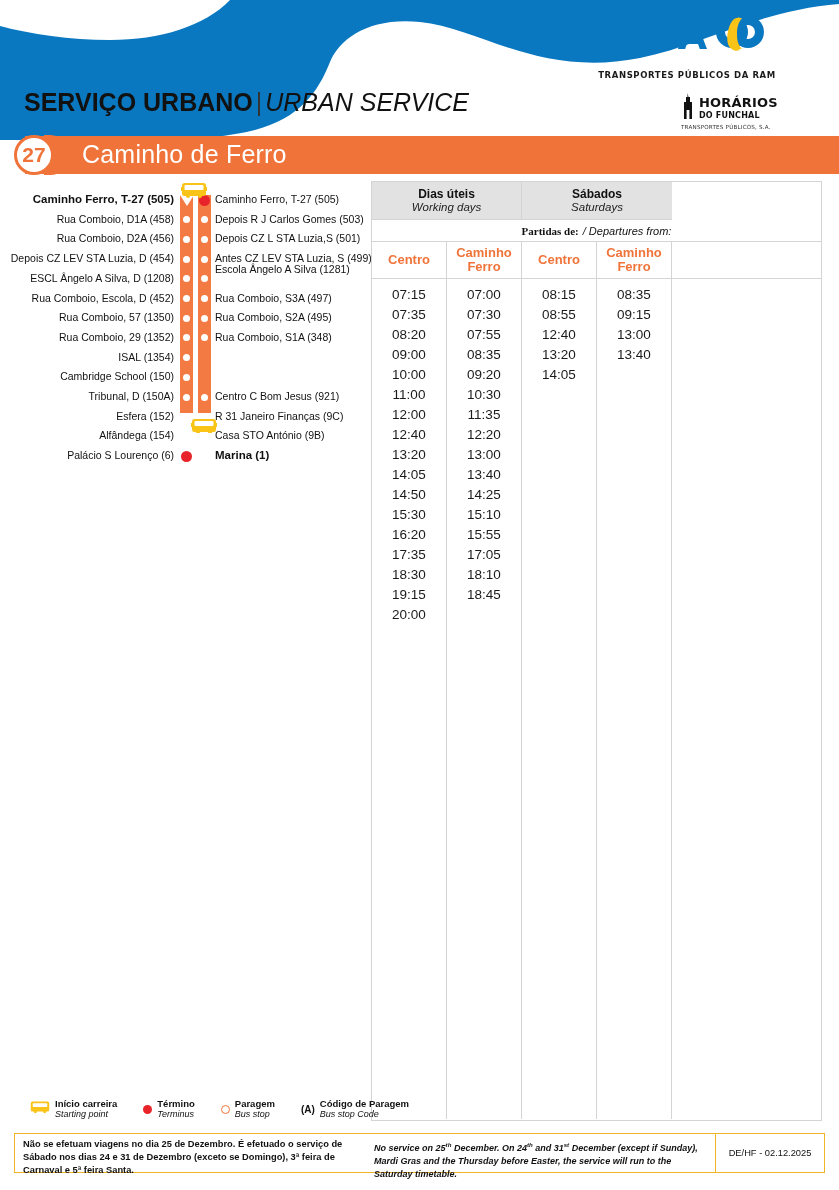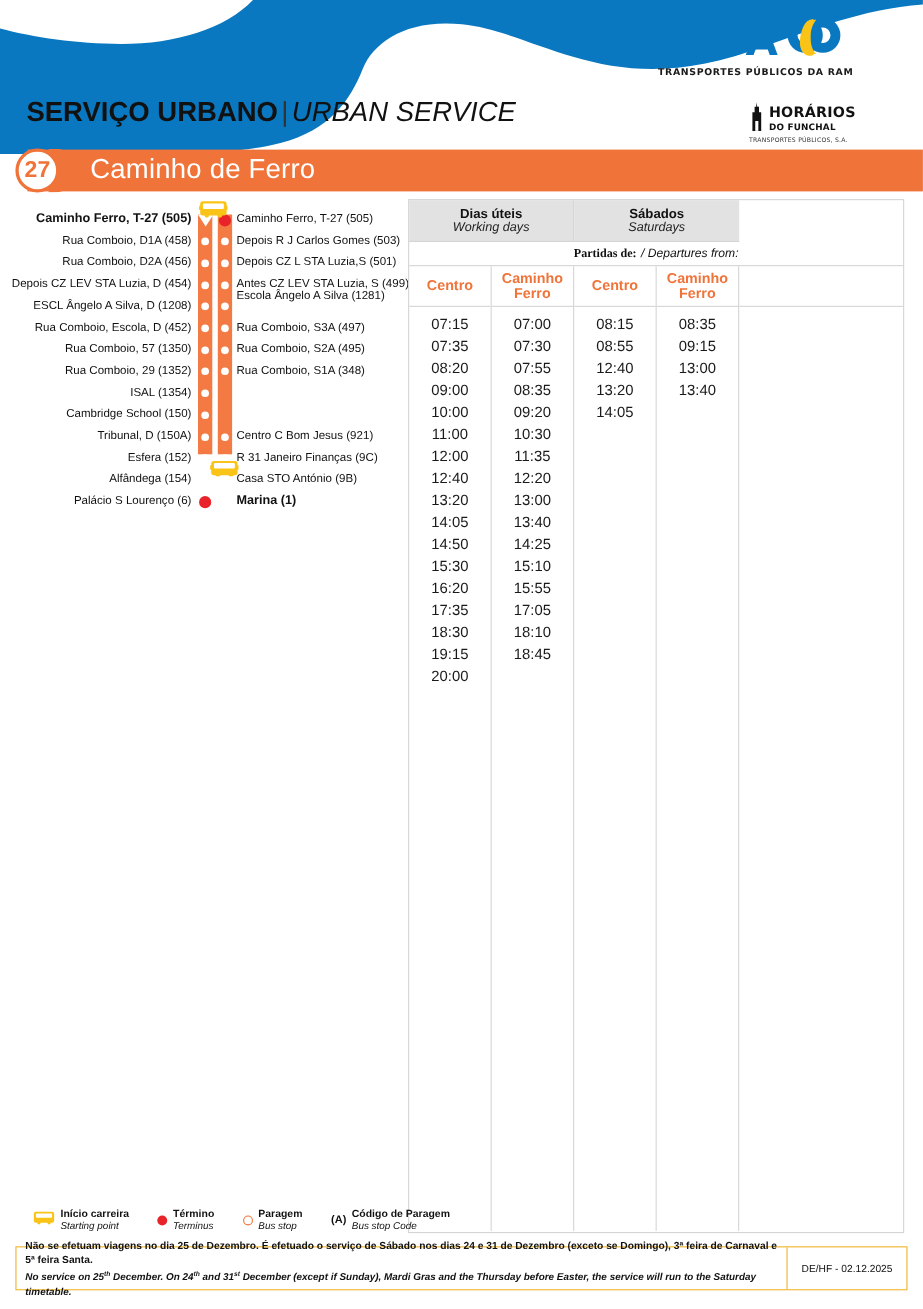--- a/index.html
+++ b/index.html
@@ -37,21 +37,21 @@
     line-height: 38px;
     display: inline-block;
   }
   .siga-mark { display: inline-block; vertical-align: -3px; margin-left: 6px; }
   .siga-sub {
     font-family: "DejaVu Sans", sans-serif;
     font-weight: bold;
     font-size: 8.5px;
     letter-spacing: 0.6px;
     color: #1a1a1a;
-    margin-top: 2px;
+    margin-top: 12px;
     text-align: center;
     width: 178px;
   }
 
   .horarios-logo {
     position: absolute;
     left: 681px; top: 93px;
     width: 110px; height: 34px;
     z-index: 5;
   }
@@ -269,21 +269,21 @@
     width: 811px; height: 40px;
     border: 1.5px solid #f0b429;
     display: flex;
     z-index: 5;
     background: #fff;
   }
   .footer-note {
     flex: 1;
     border-right: 1.5px solid #f0b429;
     padding: 4px 8px;
-    display: flex; flex-direction: column; justify-content: center;
+    display: flex; flex-direction: row; justify-content: center;
     line-height: 13px;
   }
   .footer-note .pt { font-size: 9.3px; font-weight: bold; color: #111; }
   .footer-note .en { font-size: 9px; font-style: italic; font-weight: bold; color: #111; }
   .footer-code {
     width: 108px;
     display: flex; align-items: center; justify-content: center;
     font-size: 9.3px; color: #111;
   }
   sup { font-size: 0.68em; vertical-align: super; }

